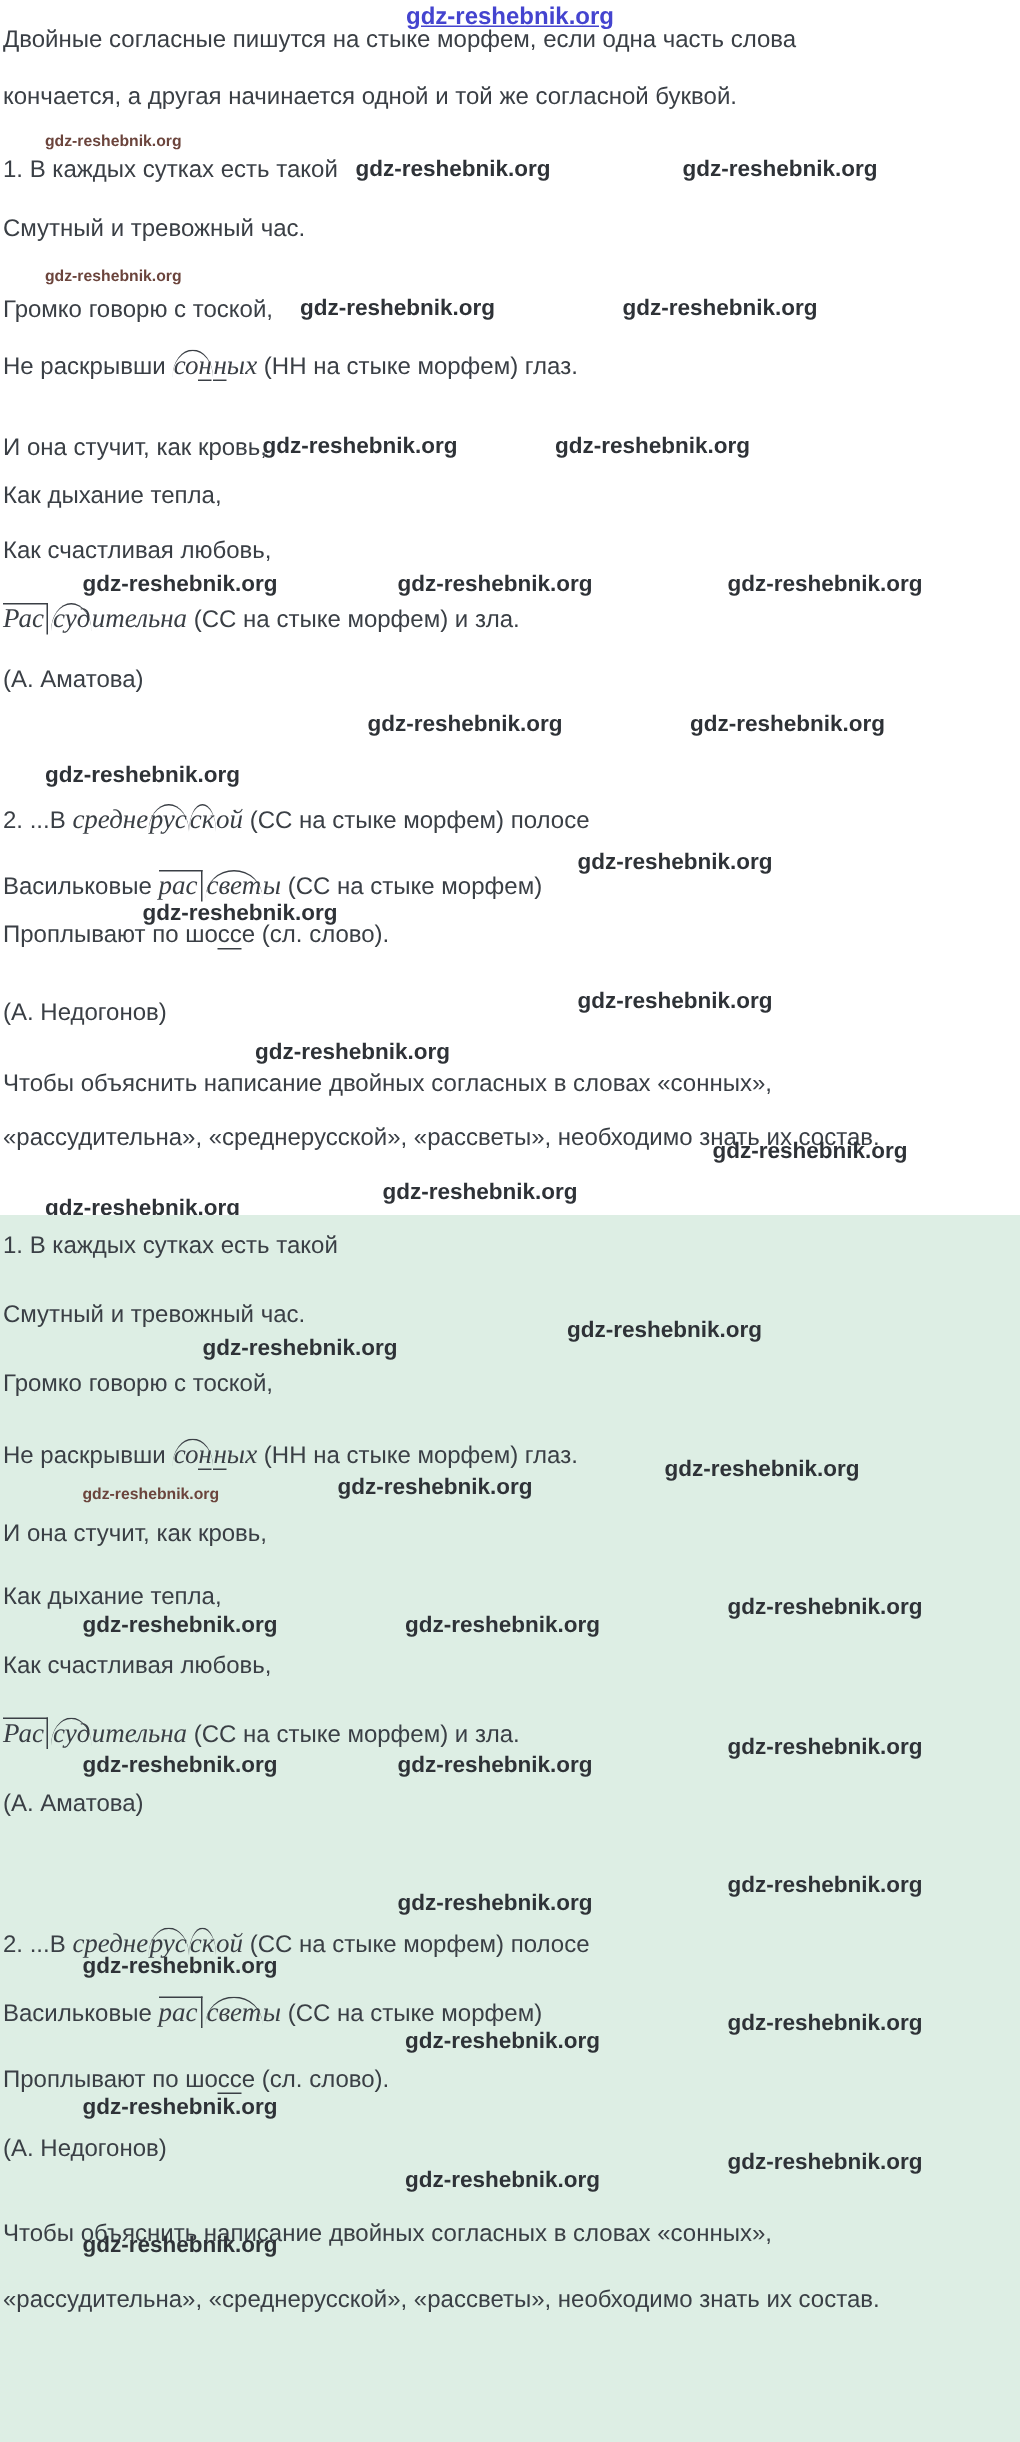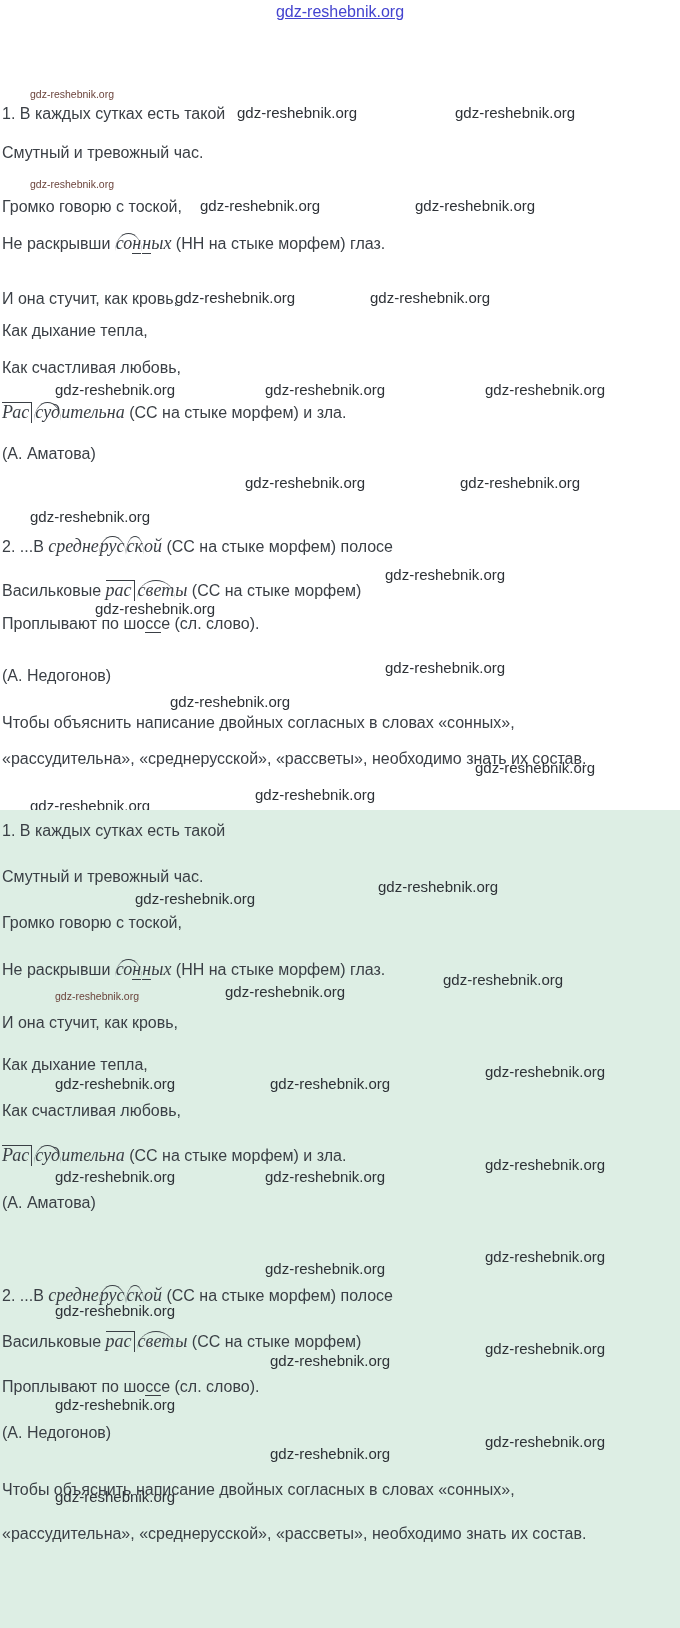--- a/index.html
+++ b/index.html
@@ -11,31 +11,32 @@
   .sec-answer { top: 810px; height: 818px; background: #ddeee4; }
   .ln { position: absolute; left: 2px; white-space: nowrap; line-height: 22px; }
   .blk { position: absolute; left: 2px; }
   .intro { top: 8px; width: 610px; line-height: 38px; }
   .outro-w { top: 705px; width: 620px; line-height: 36px; }
   .outro-g { top: 658px; width: 620px; line-height: 44px; }
   .mw { font-family: "Liberation Serif", "DejaVu Serif", serif; font-style: italic; font-size: 18px; }
   .arc { display: inline-block; border-top: 1.5px solid #3a3f45; border-radius: 50% 50% 0 0 / 90% 90% 0 0; padding: 0 1px; line-height: 1.1; }
   .pref { display: inline-block; border-top: 1.5px solid #3a3f45; border-right: 1.5px solid #3a3f45; padding-right: 2px; margin-right: 2px; line-height: 1.1; }
   .und { border-bottom: 1.5px solid #3a3f45; }
-  .wm { position: absolute; font-size: 15px; color: #2e3237; white-space: nowrap; }
+  .wm { position: absolute; font-size: 15px; color: #2e3237; white-space: nowrap; font-weight: bold; }
   .wm-sm { font-size: 10.5px; color: #6b443c; }
   .wm-top { left: 50%; transform: translateX(-50%); top: 3px; font-size: 16px; color: #4444cf; text-decoration: underline; }
 </style>
 </head>
 <body>
 
 <div class="page">
 
   <div class="sec sec-original">
 
+    <div class="blk intro">Двойные согласные пишутся на стыке морфем, если одна часть слова кончается, а другая начинается одной и той же согласной буквой.</div>
 
     <div class="ln" style="top:103px">1. В каждых сутках есть такой</div>
     <div class="ln" style="top:142px">Смутный и тревожный час.</div>
     <div class="ln" style="top:196px">Громко говорю с тоской,</div>
 
     <div class="ln" style="top:232px"><span>Не раскрывши </span><span class="mw"><span class="arc"><span>со</span><span class="und">н</span></span><span class="und">н</span><span>ых</span></span><span> (НН на стыке морфем) глаз.</span></div>
 
     <div class="ln" style="top:288px">И она стучит, как кровь,</div>
     <div class="ln" style="top:320px">Как дыхание тепла,</div>
     <div class="ln" style="top:357px">Как счастливая любовь,</div>

